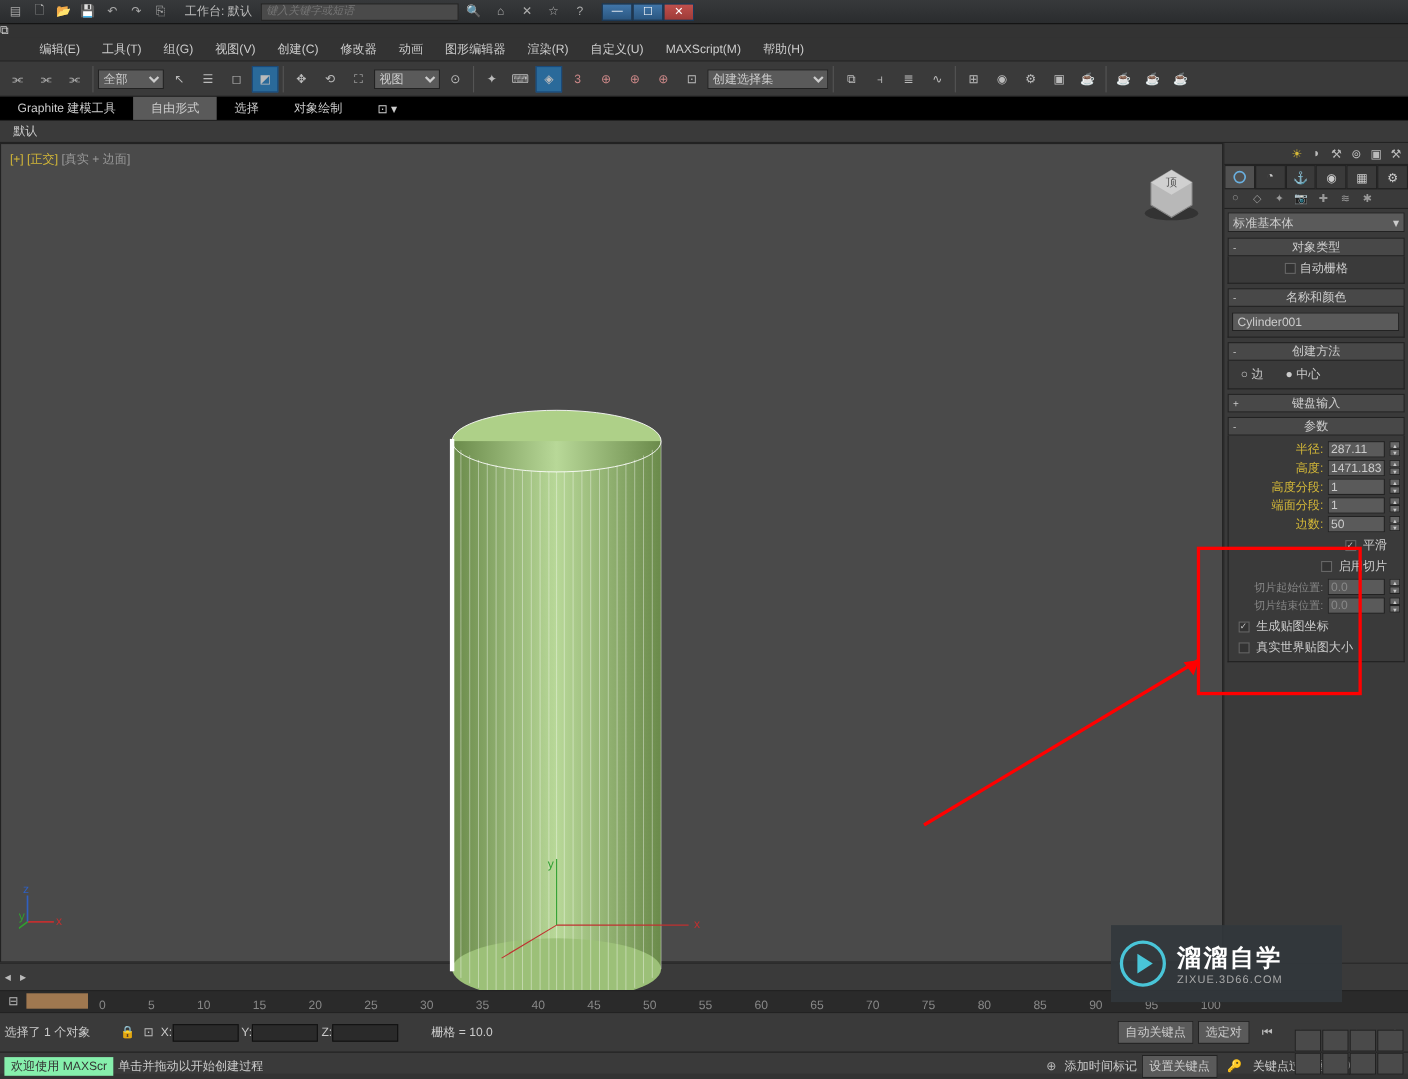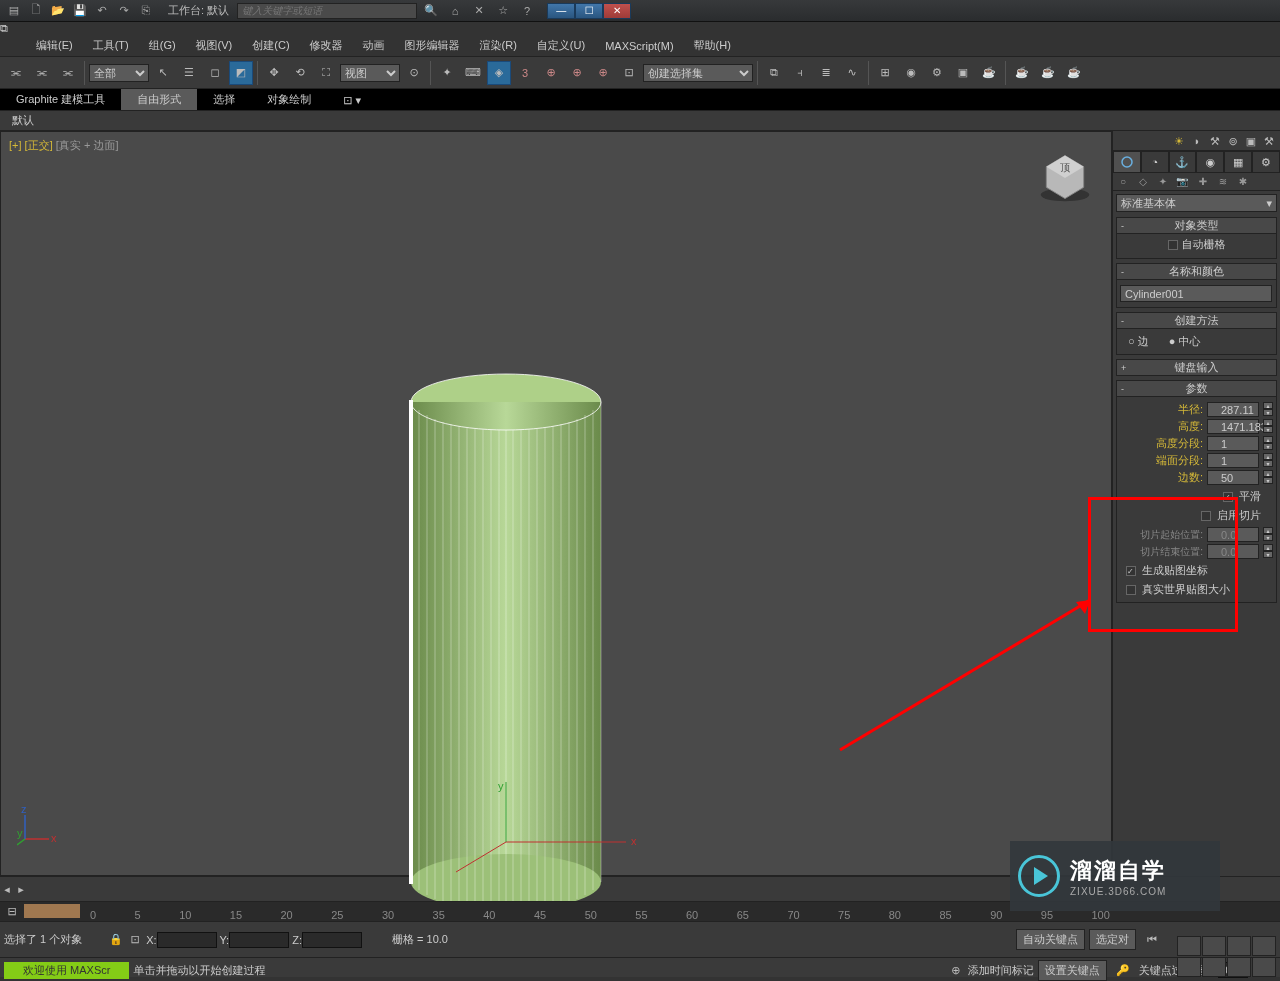--- a/index.html
+++ b/index.html
@@ -45,21 +45,21 @@
 .obj-grid{display:grid;grid-template-columns:1fr 1fr;gap:2px}
 .obj-btn{height:18px;background:#5a5a5a;border:1px solid #222;display:flex;align-items:center;justify-content:center;color:#ccc;font-size:11px}
 .obj-btn.active{background:#4a8ac4;color:#fff}
 .auto-row{display:flex;align-items:center;justify-content:center;gap:4px;margin-bottom:3px}
 .name-row{display:flex;gap:18px;margin:2px 0}
 .name-inp{flex:1;height:17px;background:#5a5a5a;border:1px solid #222;color:#ccc;padding:0 4px;font-size:11px}
 .color-sw{width:17px;height:17px;background:#8cc63f;border:1px solid #222}
 .radio-row{display:flex;gap:20px;padding:2px 8px}
 .param-row{display:flex;align-items:center;justify-content:flex-end;gap:4px;margin:2px 0}
 .param-lbl{color:#d4b838;font-size:11px}
-.spinner{width:52px;height:15px;background:#5a5a5a;border:1px solid #222;color:#ccc;padding:0 13px;font-size:11px;display:flex;align-items:center}
+.spinner{width:52px;height:15px;background:#5a5a5a;border:1px solid #222;color:#ccc;padding:0 2px;font-size:11px;display:flex;align-items:center}
 .spin-btns{width:10px;height:15px;display:flex;flex-direction:column}
 .spin-btn{height:7px;background:#666;border:1px solid #222;font-size:6px;display:flex;align-items:center;justify-content:center}
 .chk-row{display:flex;align-items:center;gap:6px;justify-content:flex-end;padding:2px 12px}
 .chk-row.left{justify-content:flex-start;padding-left:6px}
 .chk{width:10px;height:10px;border:1px solid #666;background:#333}
 .chk.checked::after{content:"✓";color:#ccc;font-size:8px;position:relative;top:-3px}
 .red-box{position:absolute;border:3px solid red;pointer-events:none}
 .red-arrow{position:absolute;pointer-events:none}
 .timeline{height:25px;background:#3a3a3a;display:flex;align-items:center;border-top:1px solid #222}
 .time-slider{flex:1;height:16px;background:#2a2a2a;border:1px solid #111;margin:0 4px;position:relative}
@@ -474,21 +474,21 @@
   <div style="flex:1"></div>
   <div class="status-btn">自动关键点</div>
   <div class="status-btn">选定对</div>
   <div class="tool-btn">⏮</div>
   <div class="tool-btn">◂</div>
   <div class="tool-btn">▸</div>
   <div class="tool-btn">▸</div>
   <div class="tool-btn">⏭</div>
 </div>
 <div class="status" style="height:20px">
-  <span class="status-txt" style="background:#84cc16;color:#333;padding:1px 19px">欢迎使用  MAXScr</span>
+  <span class="status-txt" style="background:#86efac;color:#333;padding:1px 6px">欢迎使用  MAXScr</span>
   <span class="status-txt">单击并拖动以开始创建过程</span>
   <div style="flex:1"></div>
   <div class="tool-btn" style="width:16px;height:16px">⊕</div>
   <span class="status-txt">添加时间标记</span>
   <div class="status-btn">设置关键点</div>
   <div class="tool-btn">🔑</div>
   <span class="status-txt">关键点过滤器...</span>
   <input class="coord-inp" style="width: 30px;" value="0">
   <div class="tool-btn">⏱</div>
 </div>

